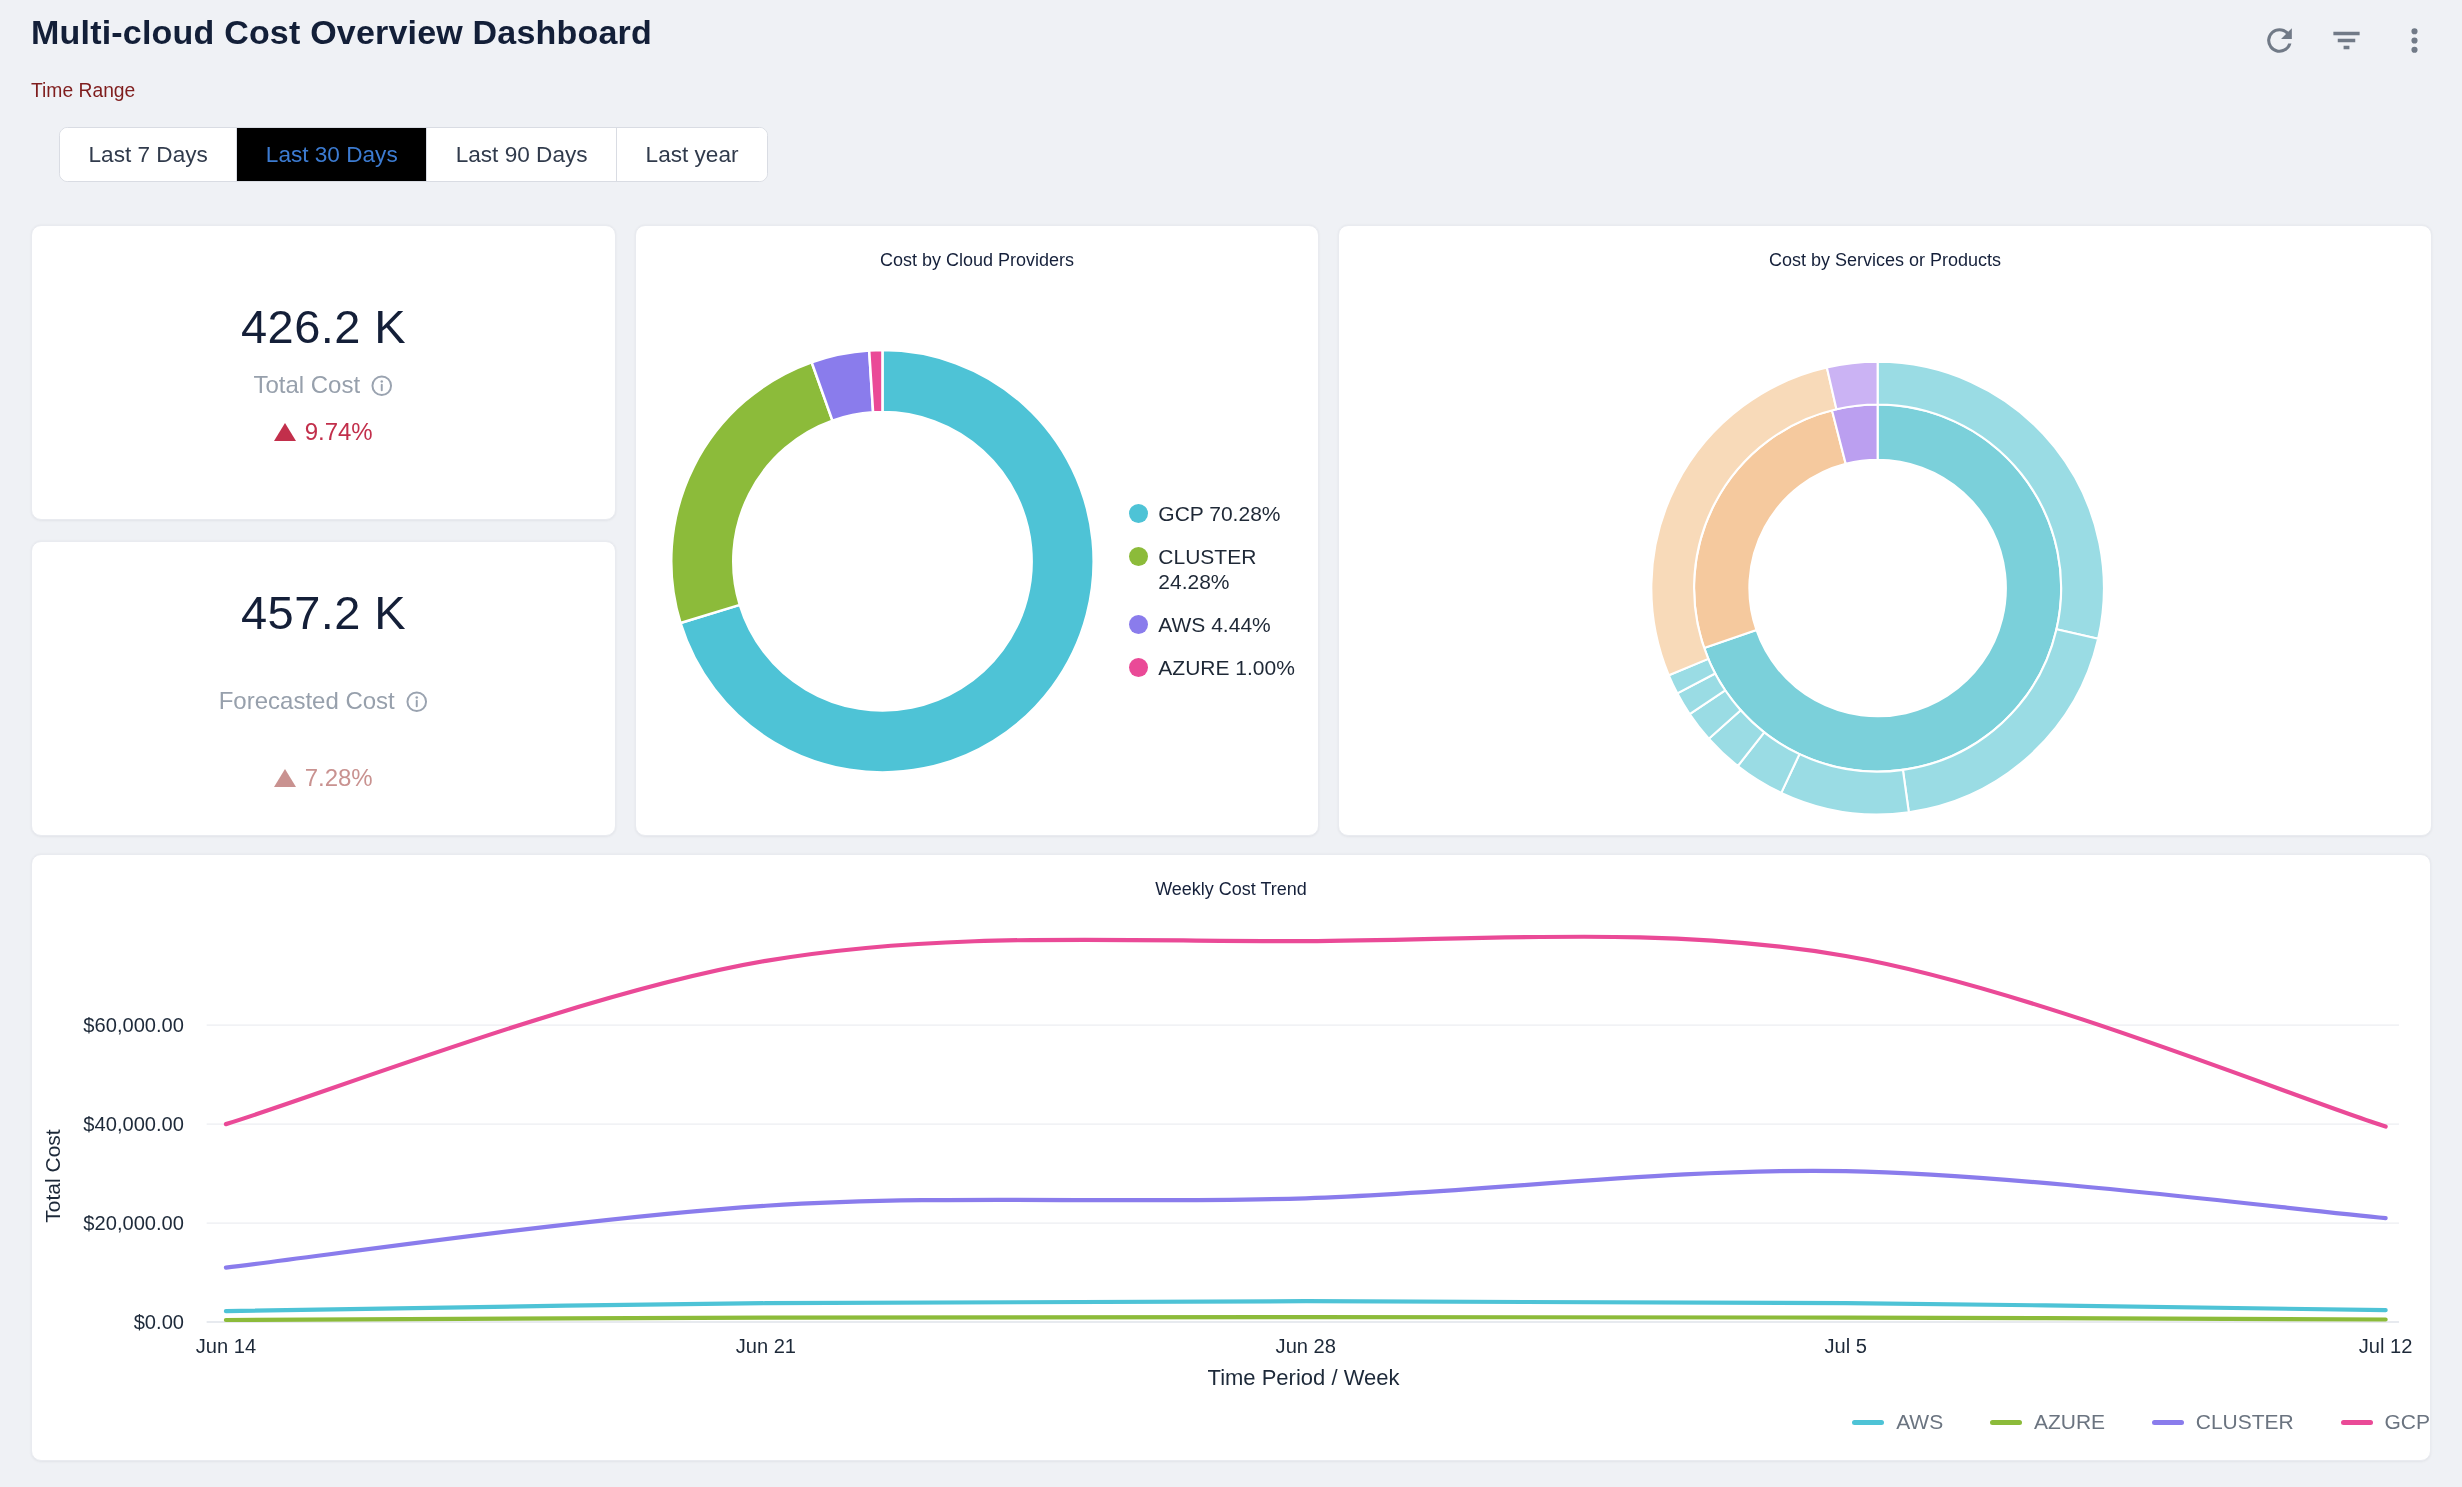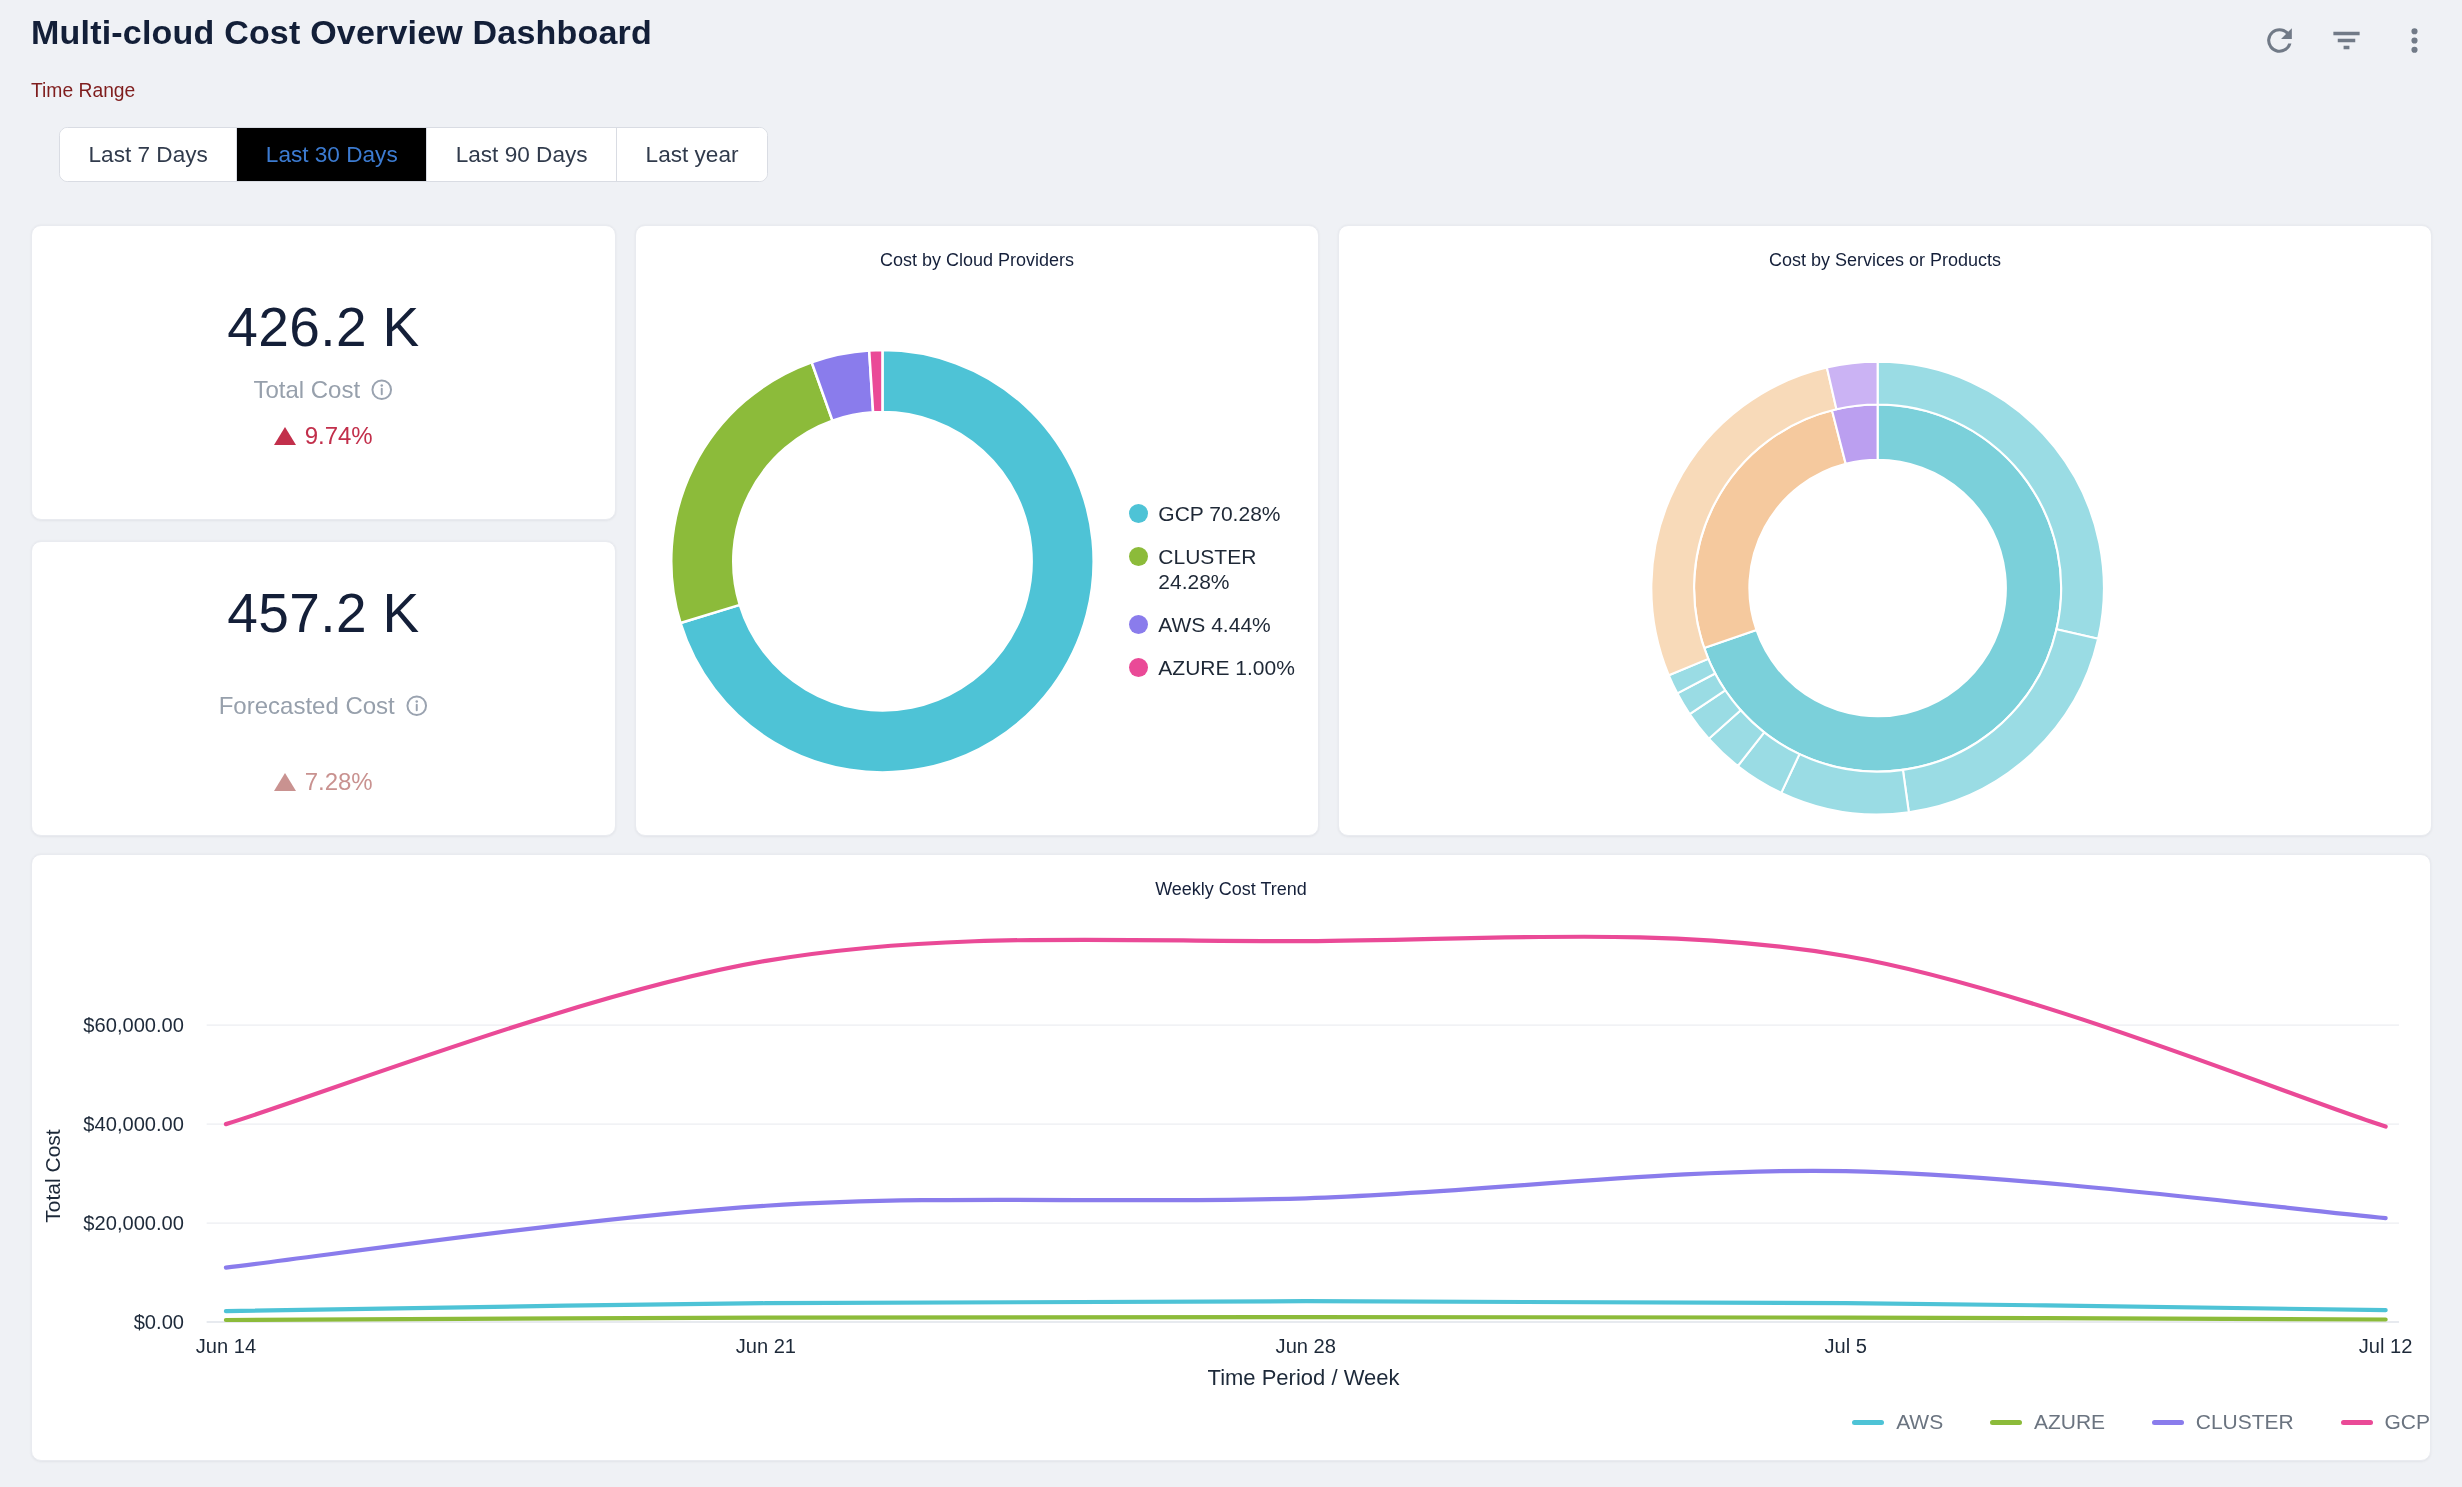--- a/index.html
+++ b/index.html
@@ -33,21 +33,21 @@
   .segmented button {
     border: none; background: #fff; cursor: pointer;
     font-family: inherit; font-size: 22.6px; color: #313b4c;
     padding: 0 28.5px; border-right: 0.8px solid #d9dce3;
   }
   .segmented button:last-child { border-right: none; }
   .segmented button.selected { background: #000000; color: #3c7bd1; }
   
   .kpi-card { left: 31px; width: 585px; height: 295px; display: flex; flex-direction: column; align-items: center; justify-content: center; }
   #kpi-0 { top: 225px; } #kpi-1 { top: 541px; gap: 30px; }
-  .kpi-value { font-size: 55px; font-weight: 500; color: #141f38; letter-spacing: 0.4px; }
+  .kpi-value { font-size: 47px; font-weight: 500; color: #141f38; letter-spacing: 0.4px; }
   .kpi-label { margin-top: 17px; font-size: 24px; color: #97a0ac; display: flex; align-items: center; gap: 10px; }
   .kpi-delta { margin-top: 18.5px; font-size: 24px; display: flex; align-items: center; gap: 8.4px; font-weight: 400; }
   .tri-up { width: 0; height: 0; border-left: 11px solid transparent; border-right: 11px solid transparent; border-bottom: 18.5px solid currentColor; display: inline-block; }
   
   #donut-card { left: 635px; top: 225px; width: 684px; height: 611px; }
   #sunburst-card { left: 1338px; top: 225px; width: 1094px; height: 611px; }
   #trend-card { left: 31px; top: 854px; width: 2400px; height: 607px; }
   .chart-title { position: absolute; top: 23.5px; left: 0; right: 0; text-align: center; font-size: 18px; font-weight: 500; color: #15203a; }
   .chart-svg { position: absolute; left: 0; top: 0; }
   

